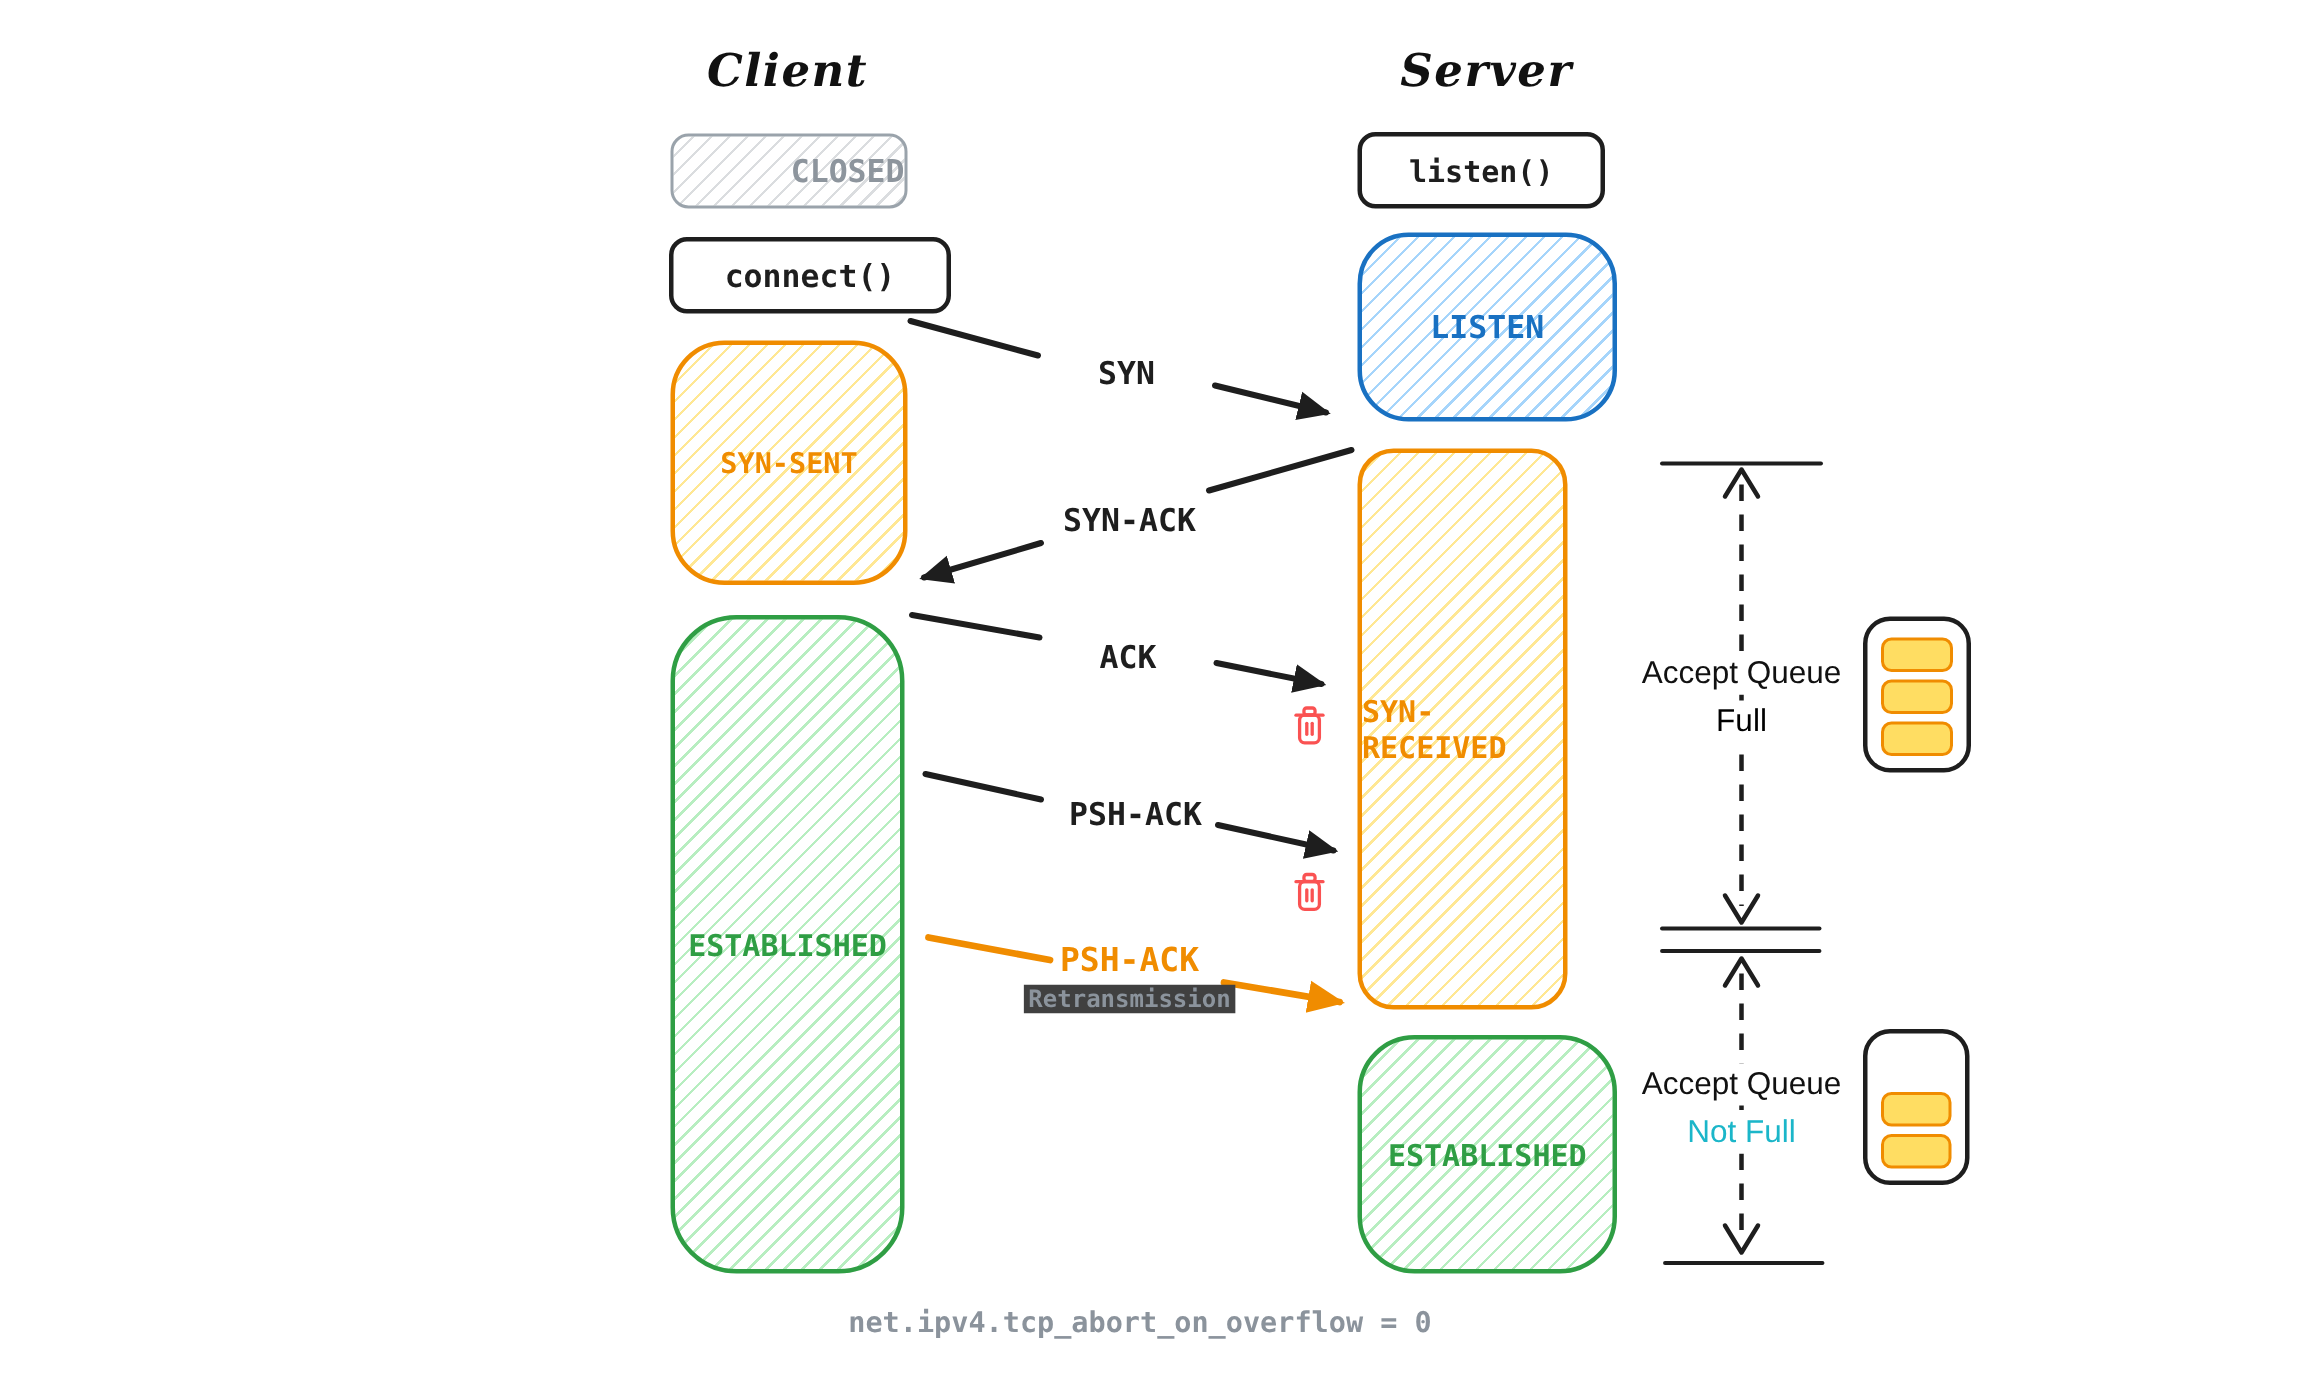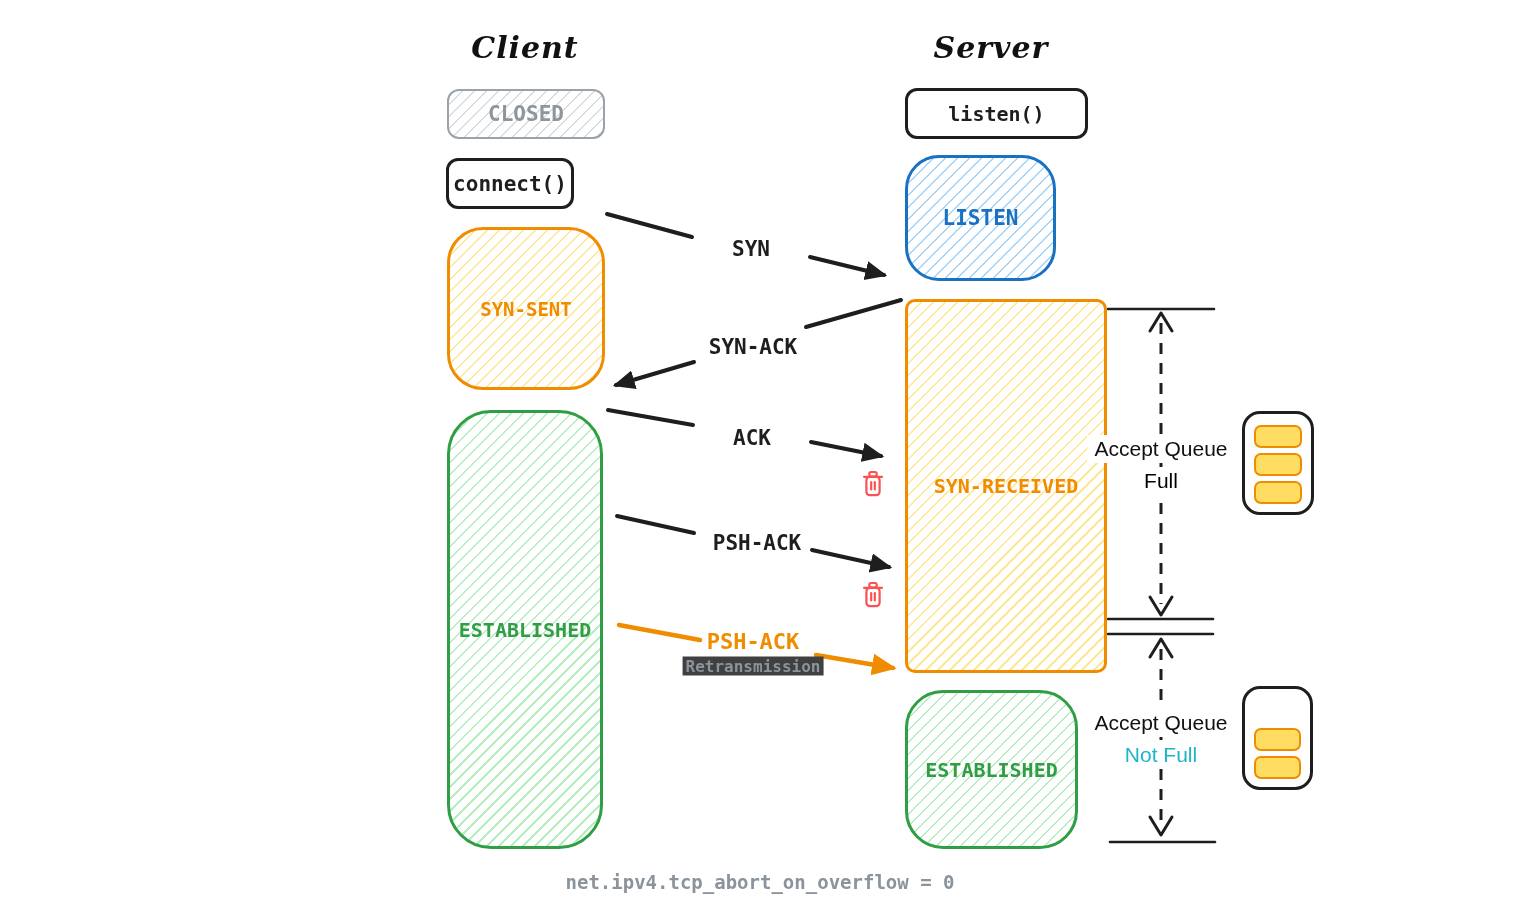--- a/index.html
+++ b/index.html
@@ -10,21 +10,21 @@
   .col-title{
     position:absolute;width:220px;text-align:center;
     font-family:"DejaVu Serif","Liberation Serif",serif;
     font-style:italic;font-weight:700;font-size:30px;color:#111;letter-spacing:1px;
   }
   .state-box{
     position:absolute;box-sizing:border-box;background:#fff;
     display:flex;align-items:center;justify-content:center;
     font-weight:700;
   }
-  .hatch-gray{background-image:repeating-linear-gradient(135deg,rgba(134,142,150,0.30) 0px,rgba(134,142,150,0.30) 1.7px,transparent 1.7px,transparent 8.5px);}
+  .hatch-gray{background-image:repeating-linear-gradient(135deg,rgba(134,142,150,0.30) 0px,rgba(134,142,150,0.30) 1.7px,transparent 1.7px,transparent 8.5px);justify-content:flex-end;}
   .hatch-yellow{background-image:repeating-linear-gradient(135deg,rgba(255,212,59,0.55) 0px,rgba(255,212,59,0.55) 1.7px,transparent 1.7px,transparent 8.5px);}
   .hatch-blue{background-image:repeating-linear-gradient(135deg,rgba(77,171,247,0.50) 0px,rgba(77,171,247,0.50) 1.7px,transparent 1.7px,transparent 8.5px);}
   .hatch-green{background-image:repeating-linear-gradient(135deg,rgba(105,219,124,0.48) 0px,rgba(105,219,124,0.48) 1.7px,transparent 1.7px,transparent 8.5px);}
   .msg-label{
     position:absolute;transform:translate(-50%,-50%);
     font-weight:700;font-size:21px;color:#1e1e1e;white-space:nowrap;background:#fff;padding:0 4px;
   }
   .sub-label{
     position:absolute;transform:translate(-50%,-50%);
     font-weight:700;font-size:16px;color:#8b939c;white-space:nowrap;background:#404040;padding:0 3px;
@@ -91,41 +91,41 @@
     <path d="M1110,824 H1215" stroke="#1e1e1e" stroke-width="2.6" stroke-linecap="round" fill="none"></path>
   </svg>
 
   <div class="col-title" style="left:415px;top:12px;">Client</div>
   <div class="col-title" style="left:881px;top:12px;">Server</div>
 
   <div class="state-box hatch-gray" style="left:447px;top:71px;width:158px;height:50px;border:2.5px solid #9aa3ab;border-radius:12px;">
     <span style="font-size:21px;color:#8d959d;background:transparent;">CLOSED</span>
   </div>
 
-  <div class="state-box" style="left:446px;top:140px;width:128px;height:51px;border:3px solid #1e1e1e;border-radius:12px;">
+  <div class="state-box" style="left:446px;top:140px;width:188px;height:51px;border:3px solid #1e1e1e;border-radius:12px;">
     <span style="font-size:21px;font-weight:600;color:#1e1e1e;">connect()</span>
   </div>
 
   <div class="state-box hatch-yellow" style="left:447px;top:209px;width:158px;height:163px;border:3px solid #f08c00;border-radius:36px;">
     <span style="font-size:19px;color:#f08c00;">SYN-SENT</span>
   </div>
 
   <div class="state-box hatch-green" style="left:447px;top:392px;width:156px;height:439px;border:3px solid #2f9e44;border-radius:44px;">
     <span style="font-size:20px;color:#2f9e44;">ESTABLISHED</span>
   </div>
 
-  <div class="state-box" style="left:905px;top:70px;width:183px;height:51px;border:3px solid #1e1e1e;border-radius:12px;">
+  <div class="state-box" style="left:905px;top:70px;width:165px;height:51px;border:3px solid #1e1e1e;border-radius:12px;">
     <span style="font-size:20px;font-weight:600;color:#1e1e1e;">listen()</span>
   </div>
 
-  <div class="state-box hatch-blue" style="left:905px;top:137px;width:151px;height:126px;border:3px solid #1971c2;border-radius:34px;">
+  <div class="state-box hatch-blue" style="left:905px;top:137px;width:173px;height:126px;border:3px solid #1971c2;border-radius:34px;">
     <span style="font-size:21px;color:#1971c2;">LISTEN</span>
   </div>
 
-  <div class="state-box hatch-yellow" style="left:905px;top:281px;width:202px;height:374px;border:3px solid #f08c00;border-radius:10px;">
+  <div class="state-box hatch-yellow" style="left:905px;top:281px;width:140px;height:374px;border:3px solid #f08c00;border-radius:24px;">
     <span style="font-size:20px;color:#f08c00;">SYN-RECEIVED</span>
   </div>
 
   <div class="state-box hatch-green" style="left:905px;top:672px;width:173px;height:159px;border:3px solid #2f9e44;border-radius:38px;">
     <span style="font-size:20px;color:#2f9e44;">ESTABLISHED</span>
   </div>
 
   <div class="msg-label" style="left:751px;top:231px;">SYN</div>
   <div class="msg-label" style="left:753px;top:329px;">SYN-ACK</div>
   <div class="msg-label" style="left:752px;top:420px;">ACK</div>

